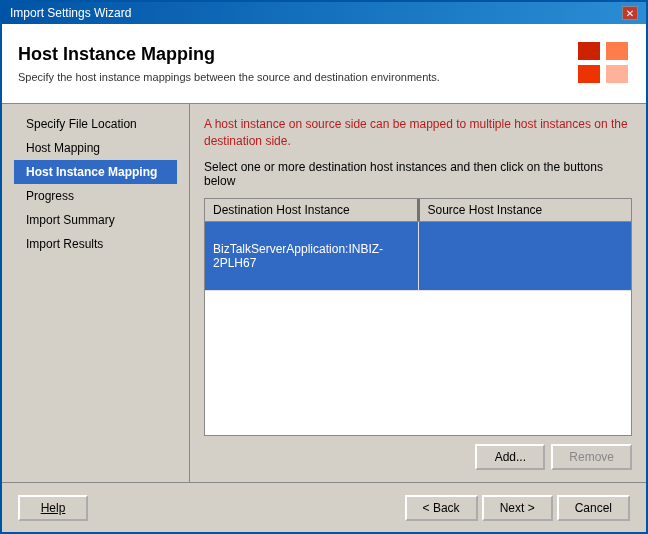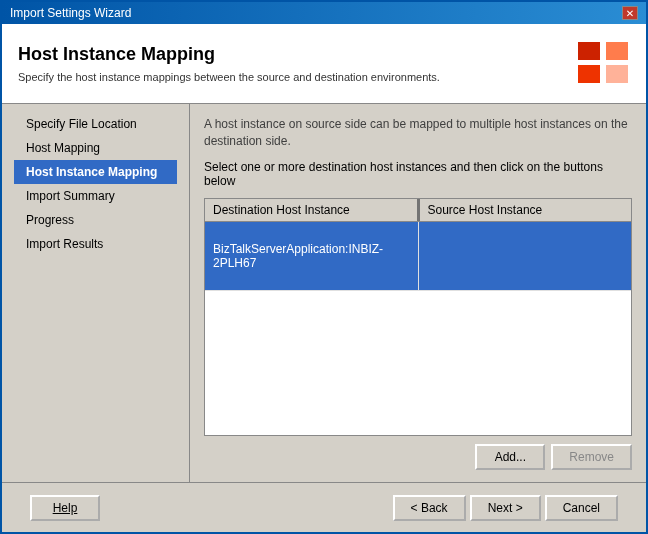--- a/index.html
+++ b/index.html
@@ -125,21 +125,21 @@
       flex: 1;
       background: #d4d0c8;
       padding: 12px 14px;
       display: flex;
       flex-direction: column;
       overflow: hidden;
     }
 
     .content-description {
       font-size: 12px;
-      color: #404040;
+      color: #b91c1c;
       margin-bottom: 10px;
       line-height: 1.4;
     }
 
     .content-instruction {
       font-size: 12px;
       color: #000;
       margin-bottom: 10px;
     }
 
@@ -215,21 +215,21 @@
     }
 
     .btn:disabled, .btn.disabled {
       color: #888;
       cursor: default;
     }
 
     .footer {
       border-top: 1px solid #888;
       background: #d4d0c8;
-      padding: 10px 28px;
+      padding: 10px 16px;
       display: flex;
       align-items: center;
       justify-content: space-between;
       flex-shrink: 0;
       height: 50px;
     }
 
     .footer-right {
       display: flex;
       gap: 4px;
@@ -272,24 +272,24 @@
       <div class="sidebar-item">
         <span>Specify File Location</span>
       </div>
       <div class="sidebar-item">
         <span>Host Mapping</span>
       </div>
       <div class="sidebar-item active">
         <span>Host Instance Mapping</span>
       </div>
       <div class="sidebar-item">
+        <span>Progress</span>
+      </div>
+      <div class="sidebar-item">
         <span>Import Summary</span>
-      </div>
-      <div class="sidebar-item">
-        <span>Progress</span>
       </div>
       <div class="sidebar-item">
         <span>Import Results</span>
       </div>
     </div>
 
     <div class="content-area">
       <div class="content-description">A host instance on source side can be mapped to multiple host instances on the destination side.</div>
       <div class="content-instruction">Select one or more destination host instances and then click on the buttons below</div>
 

